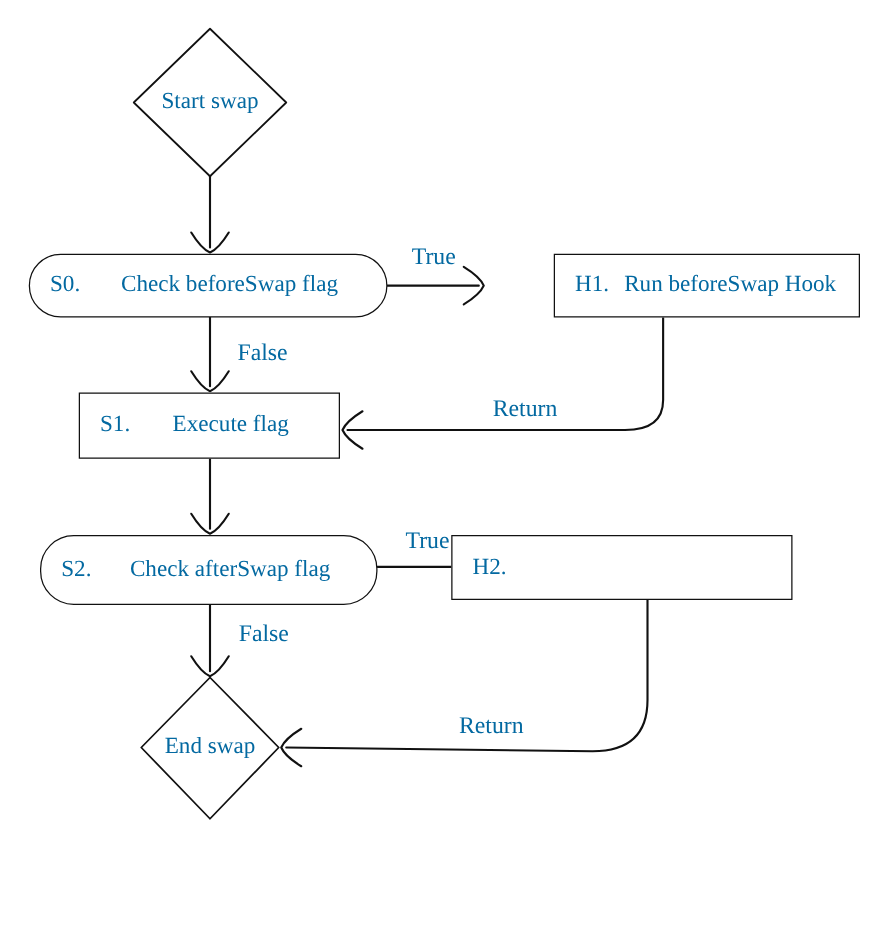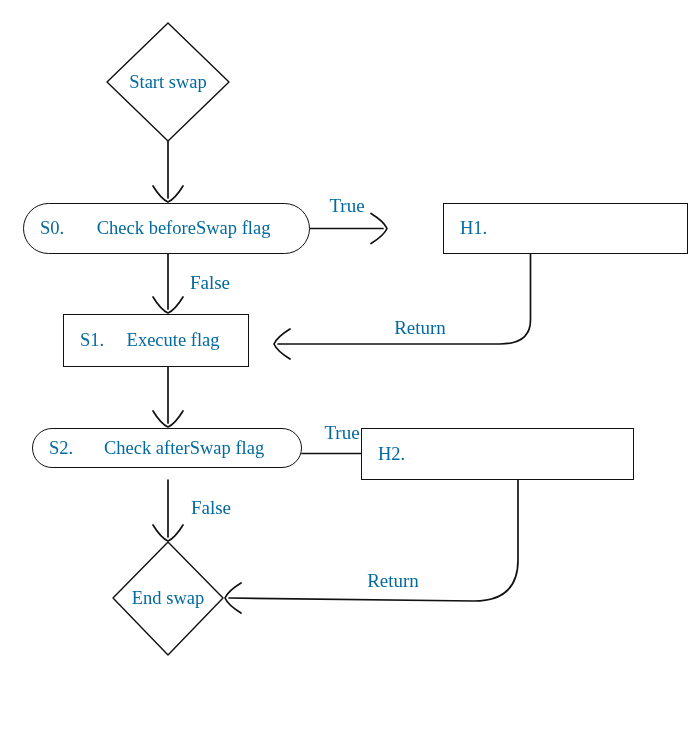--- a/index.html
+++ b/index.html
@@ -104,28 +104,29 @@
   <div class="dlabel" style="left:168px; top:82px;">Start swap</div>
   <div class="dlabel" style="left:168px; top:598px;text-align:right;">End swap</div>
 
   <div class="node stadium" style="left:23px; top:203px; width:287px; height:51px;">
     <span class="nid">S0.</span>
     <span class="nlabel">Check beforeSwap flag</span>
   </div>
 
   <div class="node" style="left:399px; top:203px; width:245px; height:51px;margin-left:44px;">
     <span class="nid">H1.</span>
+    <span class="nlabel">Run beforeSwap Hook</span>
   </div>
 
-  <div class="node" style="left:63px; top:314px; width:186px; height:53px;">
+  <div class="node" style="left:63px; top:314px; width:209px; height:53px;">
     <span class="nid">S1.</span>
     <span class="nlabel">Execute flag</span>
   </div>
 
-  <div class="node stadium" style="left:32px; top:428px; width:270px; height:40px;">
+  <div class="node stadium" style="left:32px; top:428px; width:270px; height:56px;">
     <span class="nid">S2.</span>
     <span class="nlabel">Check afterSwap flag</span>
   </div>
 
   <div class="node" style="left:361px; top:428px; width:273px; height:52px;">
     <span class="nid">H2.</span>
   </div>
 
   <div class="elabel" style="left:347px; top:196px;">True</div>
   <div class="elabel" style="left:210px; top:273px;">False</div>

